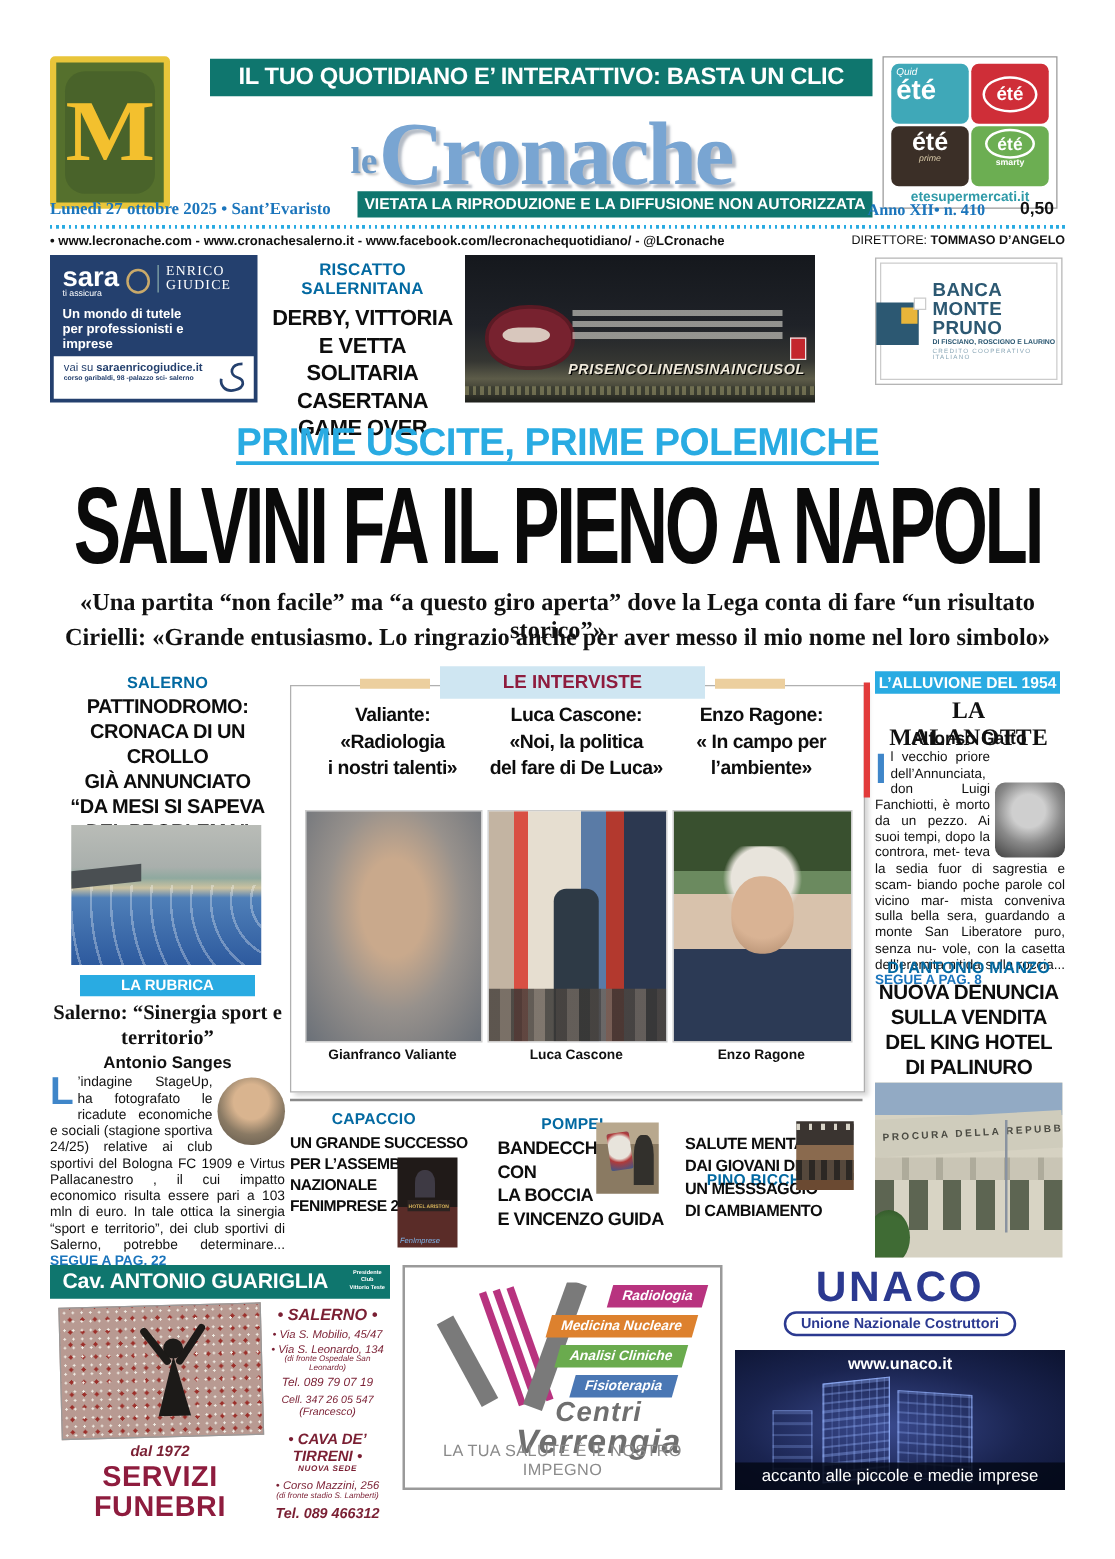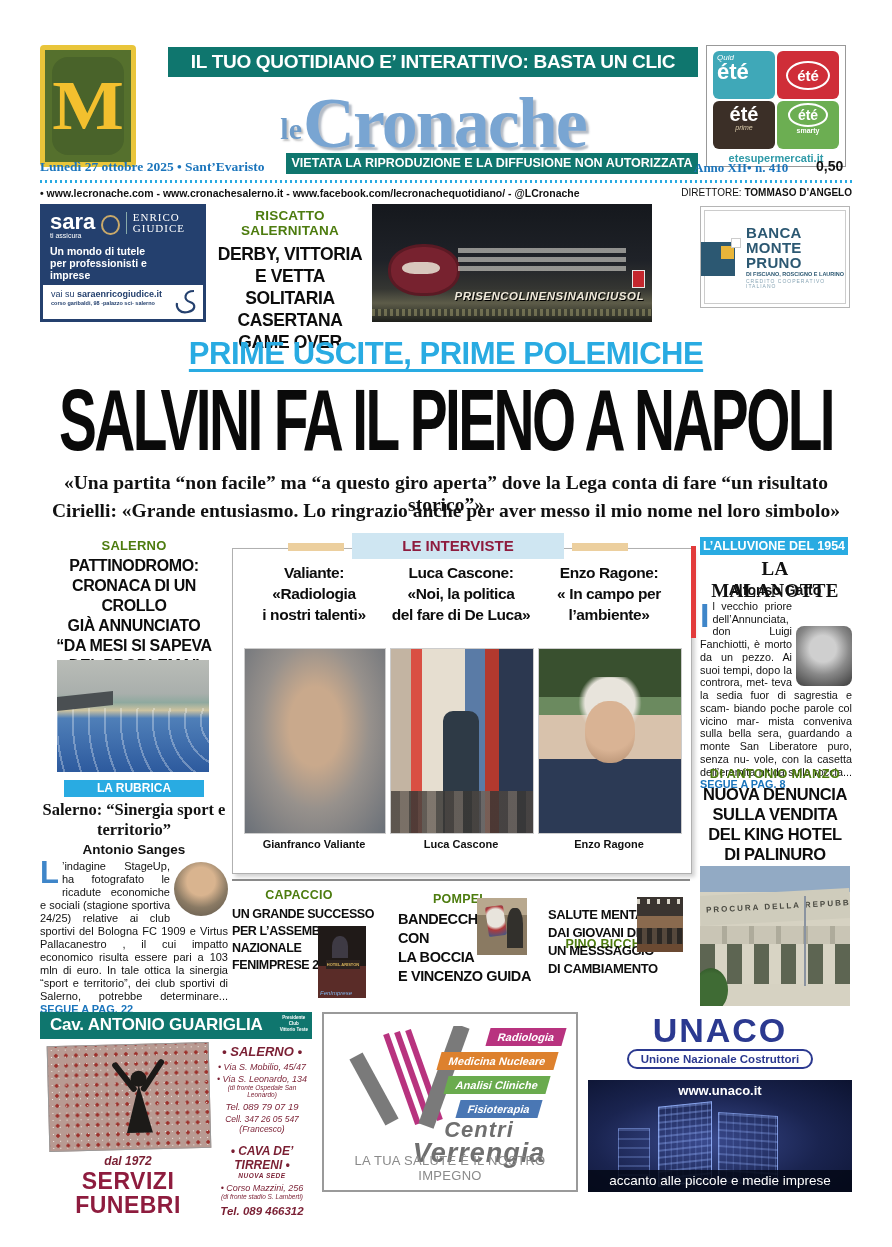--- a/index.html
+++ b/index.html
@@ -2,21 +2,21 @@
 <html><head>
 <meta charset="utf-8">
 <style>
   html,body{margin:0;padding:0;background:#fff;}
   body{font-family:"Liberation Sans",sans-serif;color:#111;}
   .page{position:relative;width:892px;height:1247px;background:#fff;overflow:hidden;}
   .abs{position:absolute;}
   .c{text-align:center;}
   .serif{font-family:"Liberation Serif",serif;}
   .maroonbg{background:#0f766e;color:#fff;}
-  .cyan{color:#4d7c0f;}
+  .cyan{color:#0369a1;}
   .blue{color:#1b75bc;}
   .kicker{font-weight:bold;letter-spacing:.2px;}
   .hl{font-weight:800;color:#0d0d0d;letter-spacing:-.4px;}
   .capt{font-weight:bold;font-size:11px;}
   .just{text-align:justify;}
   .more{color:#1b75bc;font-weight:bold;}
   .dropcap{float:left;color:#3f86c9;font-weight:800;font-size:31px;line-height:26px;padding-right:3px;}
   .dash{background:#eccf9e;height:8px;}
   .svc{position:absolute;transform:skewX(-16deg);color:#fff;font-weight:bold;font-size:11px;padding:3px 10px;white-space:nowrap;}
   .svc0{background:#b8337f;} .svc1{background:#dd812e;} .svc2{background:#6aab4e;} .svc3{background:#4a77b4;}

